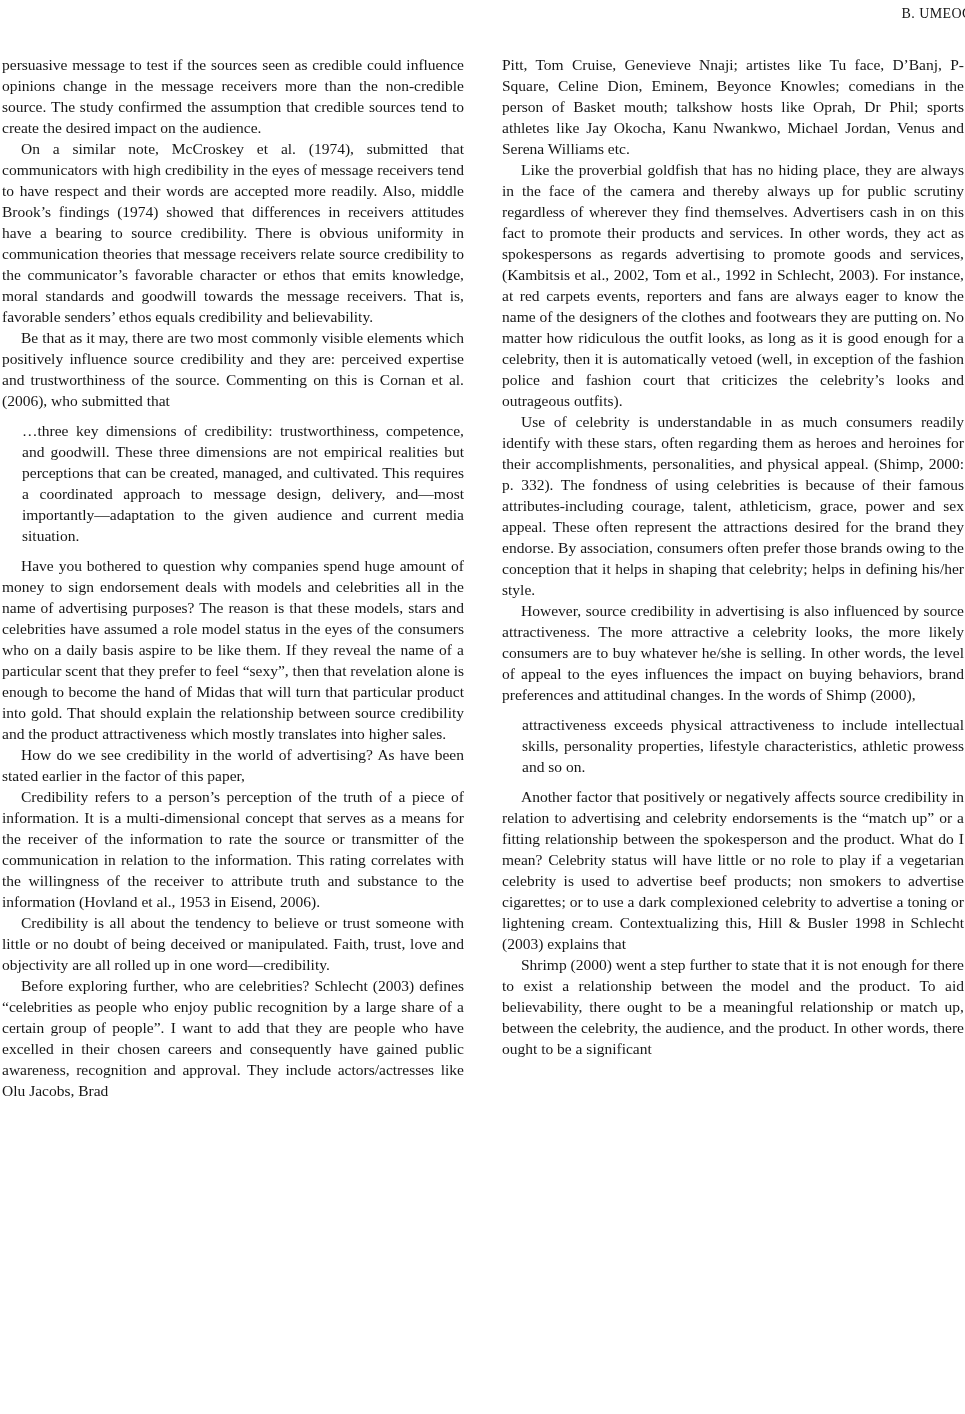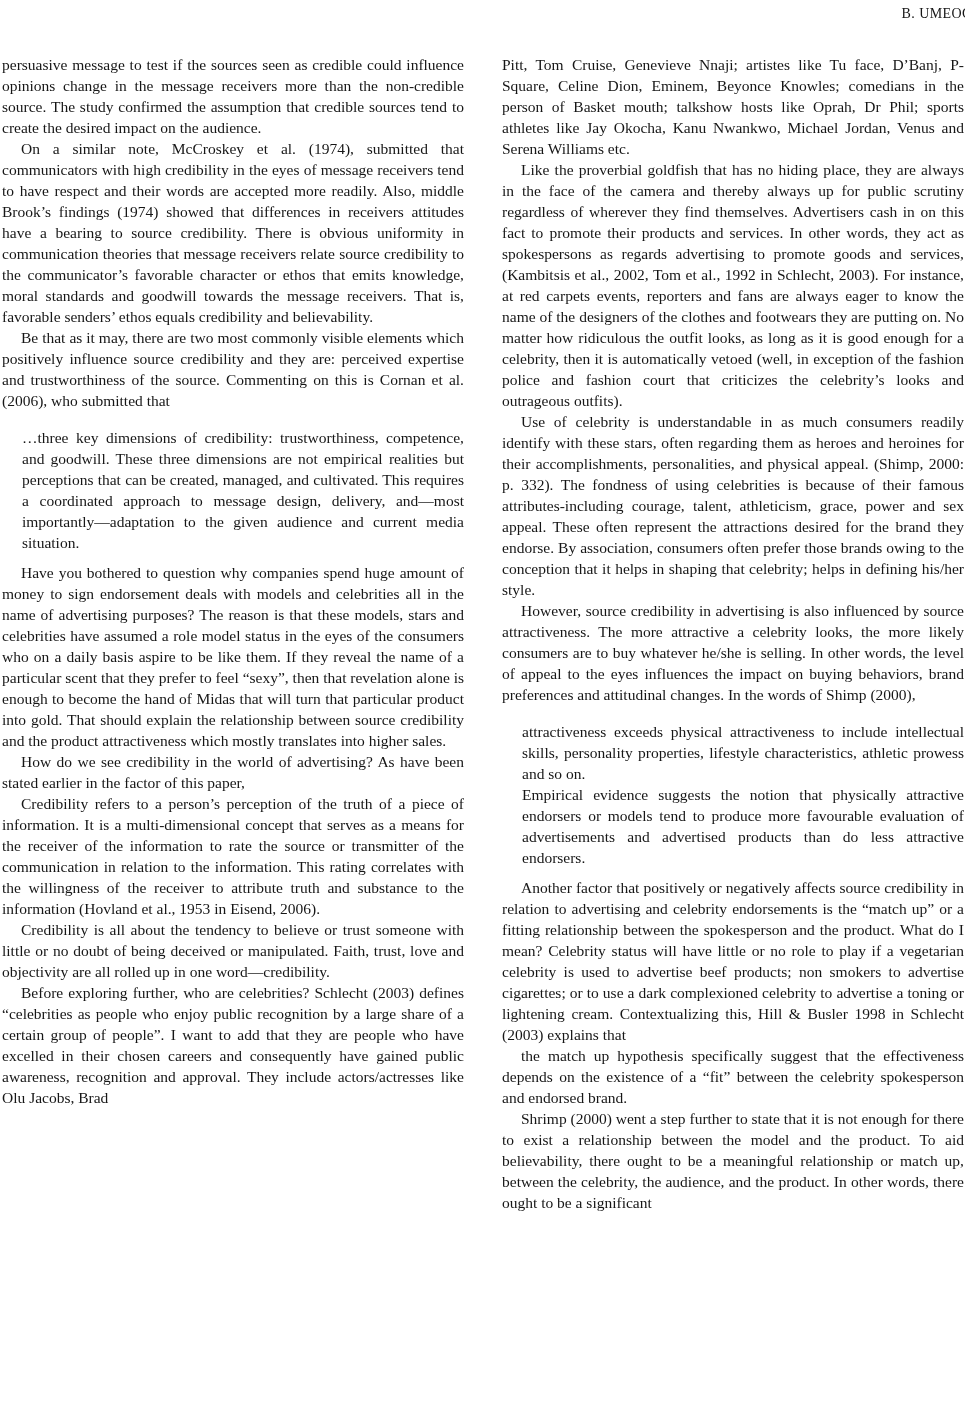--- a/index.html
+++ b/index.html
@@ -37,21 +37,21 @@
   .para, .bq {
     margin: 0;
     font-size: 15.5px;
     line-height: 21px;
     text-align: justify;
   }
   .para.indent {
     text-indent: 19px;
   }
   .bq {
-    margin: 16px 0 0 20px;
+    margin: 9px 0 0 20px;
     text-align: justify;
   }
   .bq.bq-follow {
     margin-top: 0;
   }
   .bq + .para, .bq + .section-heading {
     margin-top: 9px;
   }
   .section-heading {
     margin: 15px 0 10px 0;
@@ -90,23 +90,21 @@
       <p class="para indent"><span>Credibility refers to a person’s perception of the truth of a piece of information. It is a multi-dimensional concept that serves as a means for the receiver of the information to rate the source or transmitter of the communication in relation to the information. This rating correlates with the willingness of the receiver to attribute truth and substance to the information (Hovland et al., 1953 in Eisend, 2006).</span></p>
       <p class="para indent"><span>Credibility is all about the tendency to believe or trust someone with little or no doubt of being deceived or manipulated. Faith, trust, love and objectivity are all rolled up in one word—credibility.</span></p>
       <p class="para indent"><span>Before exploring further, who are celebrities? Schlecht (2003) defines “</span><span class="italic">celebrities as people who enjoy public recognition by a large share of a certain group of people</span><span>”. I want to add that they are people who have excelled in their chosen careers and consequently have gained public awareness, recognition and approval. They include actors/actresses like Olu Jacobs, Brad</span></p>
     </div>
   <div class="col" id="right-col">
       <p class="para"><span>Pitt, Tom Cruise, Genevieve Nnaji; artistes like Tu face, D’Banj, P-Square, Celine Dion, Eminem, Beyonce Knowles; comedians in the person of Basket mouth; talkshow hosts like Oprah, Dr Phil; sports athletes like Jay Okocha, Kanu Nwankwo, Michael Jordan, Venus and Serena Williams etc.</span></p>
       <p class="para indent"><span>Like the proverbial goldfish that has no hiding place, they are always in the face of the camera and thereby always up for public scrutiny regardless of wherever they find themselves. Advertisers cash in on this fact to promote their products and services. In other words, they act as spokespersons as regards advertising to promote goods and services, (Kambitsis et al., 2002, Tom et al., 1992 in Schlecht, 2003). For instance, at red carpets events, reporters and fans are always eager to know the name of the designers of the clothes and footwears they are putting on. No matter how ridiculous the outfit looks, as long as it is good enough for a celebrity, then it is automatically vetoed (well, in exception of the fashion police and fashion court that criticizes the celebrity’s looks and outrageous outfits).</span></p>
       <p class="para indent"><span>Use of celebrity is understandable in as much consumers readily identify with these stars, often regarding them as heroes and heroines for their accomplishments, personalities, and physical appeal. (Shimp, 2000: p. 332). The fondness of using celebrities is because of their famous attributes-including courage, talent, athleticism, grace, power and sex appeal. These often represent the attractions desired for the brand they endorse. By association, consumers often prefer those brands owing to the conception that it helps in shaping that celebrity; helps in defining his/her style.</span></p>
       <p class="para indent"><span>However, source credibility in advertising is also influenced by source attractiveness. The more attractive a celebrity looks, the more likely consumers are to buy whatever he/she is selling. In other words, the level of appeal to the eyes influences the impact on buying behaviors, brand preferences and attitudinal changes. In the words of Shimp (2000),</span></p>
       <p class="bq"><span>attractiveness exceeds physical attractiveness to include intellectual skills, personality properties, lifestyle characteristics, athletic prowess and so on.</span></p>
-      <p class="bq bq-follow"><span>Empirical evidence suggests the notion that physically attractive endorsers or models tend to produce more favourable evaluation of advertisements and advertised products than do less attractive endorsers.</span></p>
       <p class="para indent"><span>Another factor that positively or negatively affects source credibility in relation to advertising and celebrity endorsements is the “match up” or a fitting relationship between the spokesperson and the product. What do I mean? Celebrity status will have little or no role to play if a vegetarian celebrity is used to advertise beef products; non smokers to advertise cigarettes; or to use a dark complexioned celebrity to advertise a toning or lightening cream. Contextualizing this, Hill &amp; Busler 1998 in Schlecht (2003) explains that</span></p>
-      <p class="para indent"><span>the match up hypothesis specifically suggest that the effectiveness depends on the existence of a “fit” between the celebrity spokesperson and endorsed brand.</span></p>
       <p class="para indent"><span>Shrimp (2000) went a step further to state that it is not enough for there to exist a relationship between the model and the product. To aid believability, there ought to be a meaningful relationship or match up, between the celebrity, the audience, and the product. In other words, there ought to be a significant</span></p>
     </div>
 </div>
 
 <div class="footer">
   <span>Copyright © 2012 SciRes.</span>
   <span>113</span>
 </div>
 
 </body></html>

